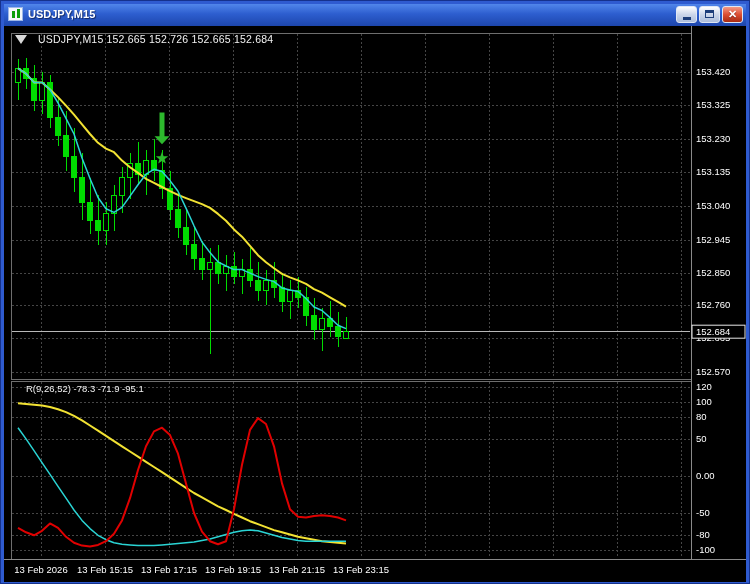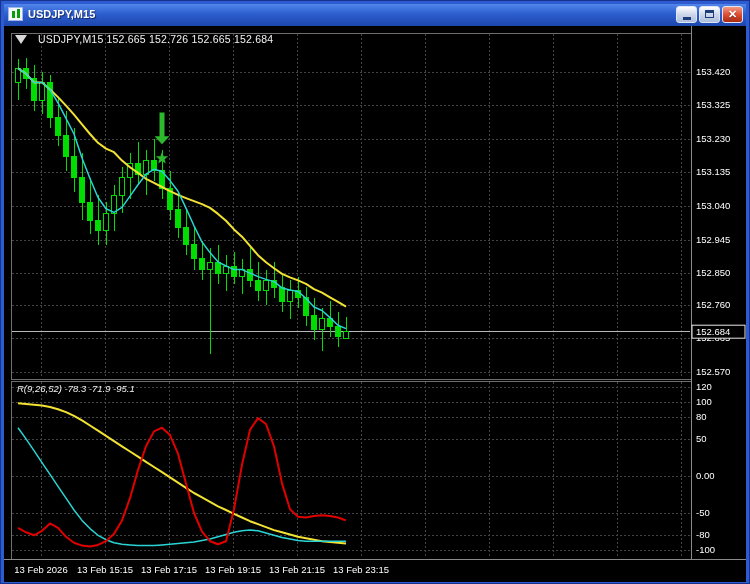--- a/index.html
+++ b/index.html
@@ -30,22 +30,22 @@
   .sep { stroke:#8a8a8a; stroke-width:1; shape-rendering:crispEdges; }
   .wick { stroke:#00dd00; stroke-width:1; shape-rendering:crispEdges; }
   .bull { fill:#000; stroke:#00dd00; stroke-width:1; shape-rendering:crispEdges; }
   .bear { fill:#00dd00; stroke:#00dd00; stroke-width:1; shape-rendering:crispEdges; }
   .ax { fill:#fff; font:9.5px "Liberation Sans", sans-serif; }
   .overlay-quote { position:absolute; left:27px; top:7px; color:#f2f2f2; font-size:10.5px;
                    letter-spacing:.2px; white-space:nowrap;margin-left:7px; }
   .shift-marker { position:absolute; left:11px; top:9px; width:0; height:0;
                   border-left:6px solid transparent; border-right:6px solid transparent;
                   border-top:9px solid #d9d9d9; }
-  .overlay-ind { position:absolute; left:13px; top:357px; color:#f2f2f2; font-size:9.5px;
-                 white-space:nowrap;font-style:italic; }
+  .overlay-ind { position:absolute; left:22px; top:357px; color:#f2f2f2; font-size:9.5px;
+                 white-space:nowrap; }
 </style>
 </head>
 <body>
 
 <div class="window">
   <div class="titlebar">
     <span class="app-icon">
         <i style="height:7px"></i>
         <i style="height:9px"></i>
       </span>

